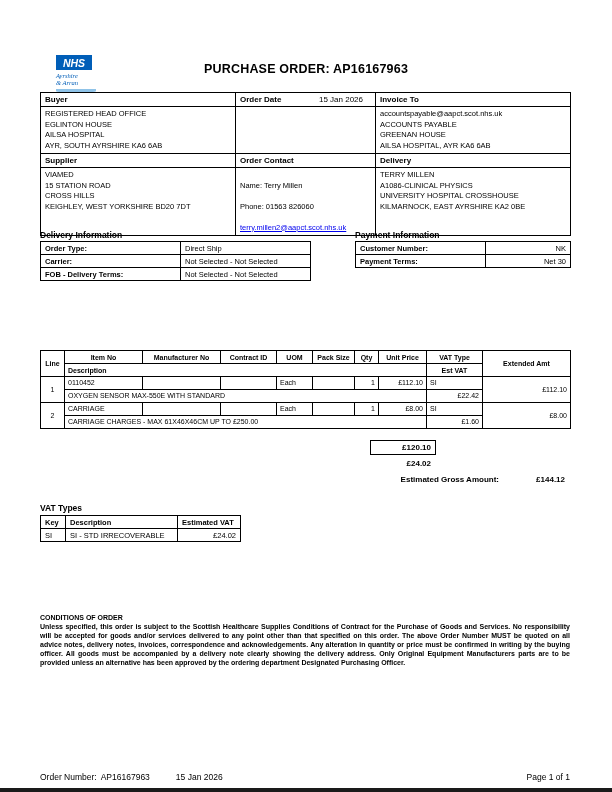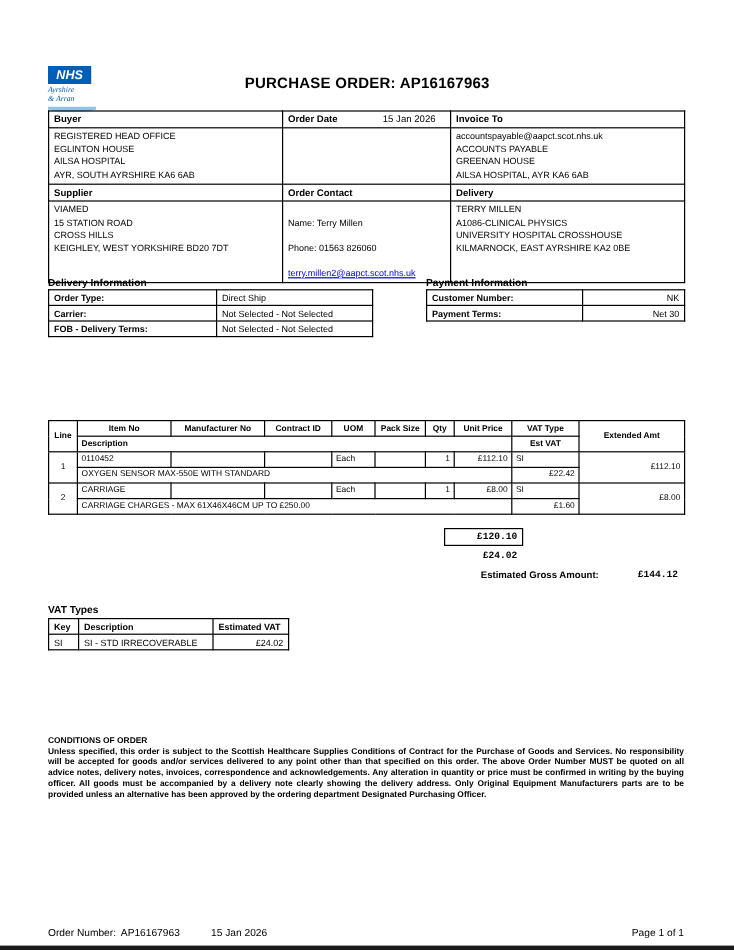--- a/index.html
+++ b/index.html
@@ -7,21 +7,21 @@
   body {
     position:relative;
     background:#ffffff;
     color:#000;
     font-family:"Liberation Sans", sans-serif;
     overflow:hidden;
   }
   .abs { position:absolute; }
 
   
-  .nhs-logo { left:40px; top:55px; width:70px; }
+  .nhs-logo { left:56px; top:55px; width:70px; }
   .nhs-box {
     width:36px; height:15px; background:#005EB8; color:#fff;
     font-weight:bold; font-style:italic; font-size:10.5px;
     display:flex; align-items:center; justify-content:center;
   }
   .nhs-org {
     font-family:"Liberation Serif", serif; font-style:italic;
     color:#005EB8; font-size:6.5px; line-height:1.15; margin-top:2px;
     white-space:pre-line;
   }
@@ -62,21 +62,21 @@
   .items th { font-weight:bold; text-align:center; vertical-align:middle; }
   .items th.left { text-align:left; }
   .items td.center { text-align:center; vertical-align:middle; }
   .items td.right { text-align:right; }
   .items td.mid { vertical-align:middle; }
 
   
   .totals { left:370px; top:440px; width:200px; font-size:8px; font-weight:bold; }
   .total-row { display:flex; margin-bottom:1px; }
   .total-row .t-lbl { width:134px; text-align:right; padding:2px 4px; border:1px solid transparent; }
-  .total-row .t-val { width:66px; text-align:right; padding:2px 4px; border:1px solid transparent;font-family:Liberation Mono, monospace; }
+  .total-row .t-val { width:66px; text-align:right; padding:2px 4px; border:1px solid transparent; }
   .total-row.boxed .t-lbl, .total-row.boxed .t-val { border-color:#000; }
 
   
   .vat-head { left:40px; top:503px; }
   .vat { left:40px; top:515px; width:200px; }
   .vat th, .vat td { font-size:7.5px; padding:1.5px 4px; height:13px; }
   .vat th { font-weight:bold; text-align:left; }
   .vat td.r { text-align:right; }
 
   

